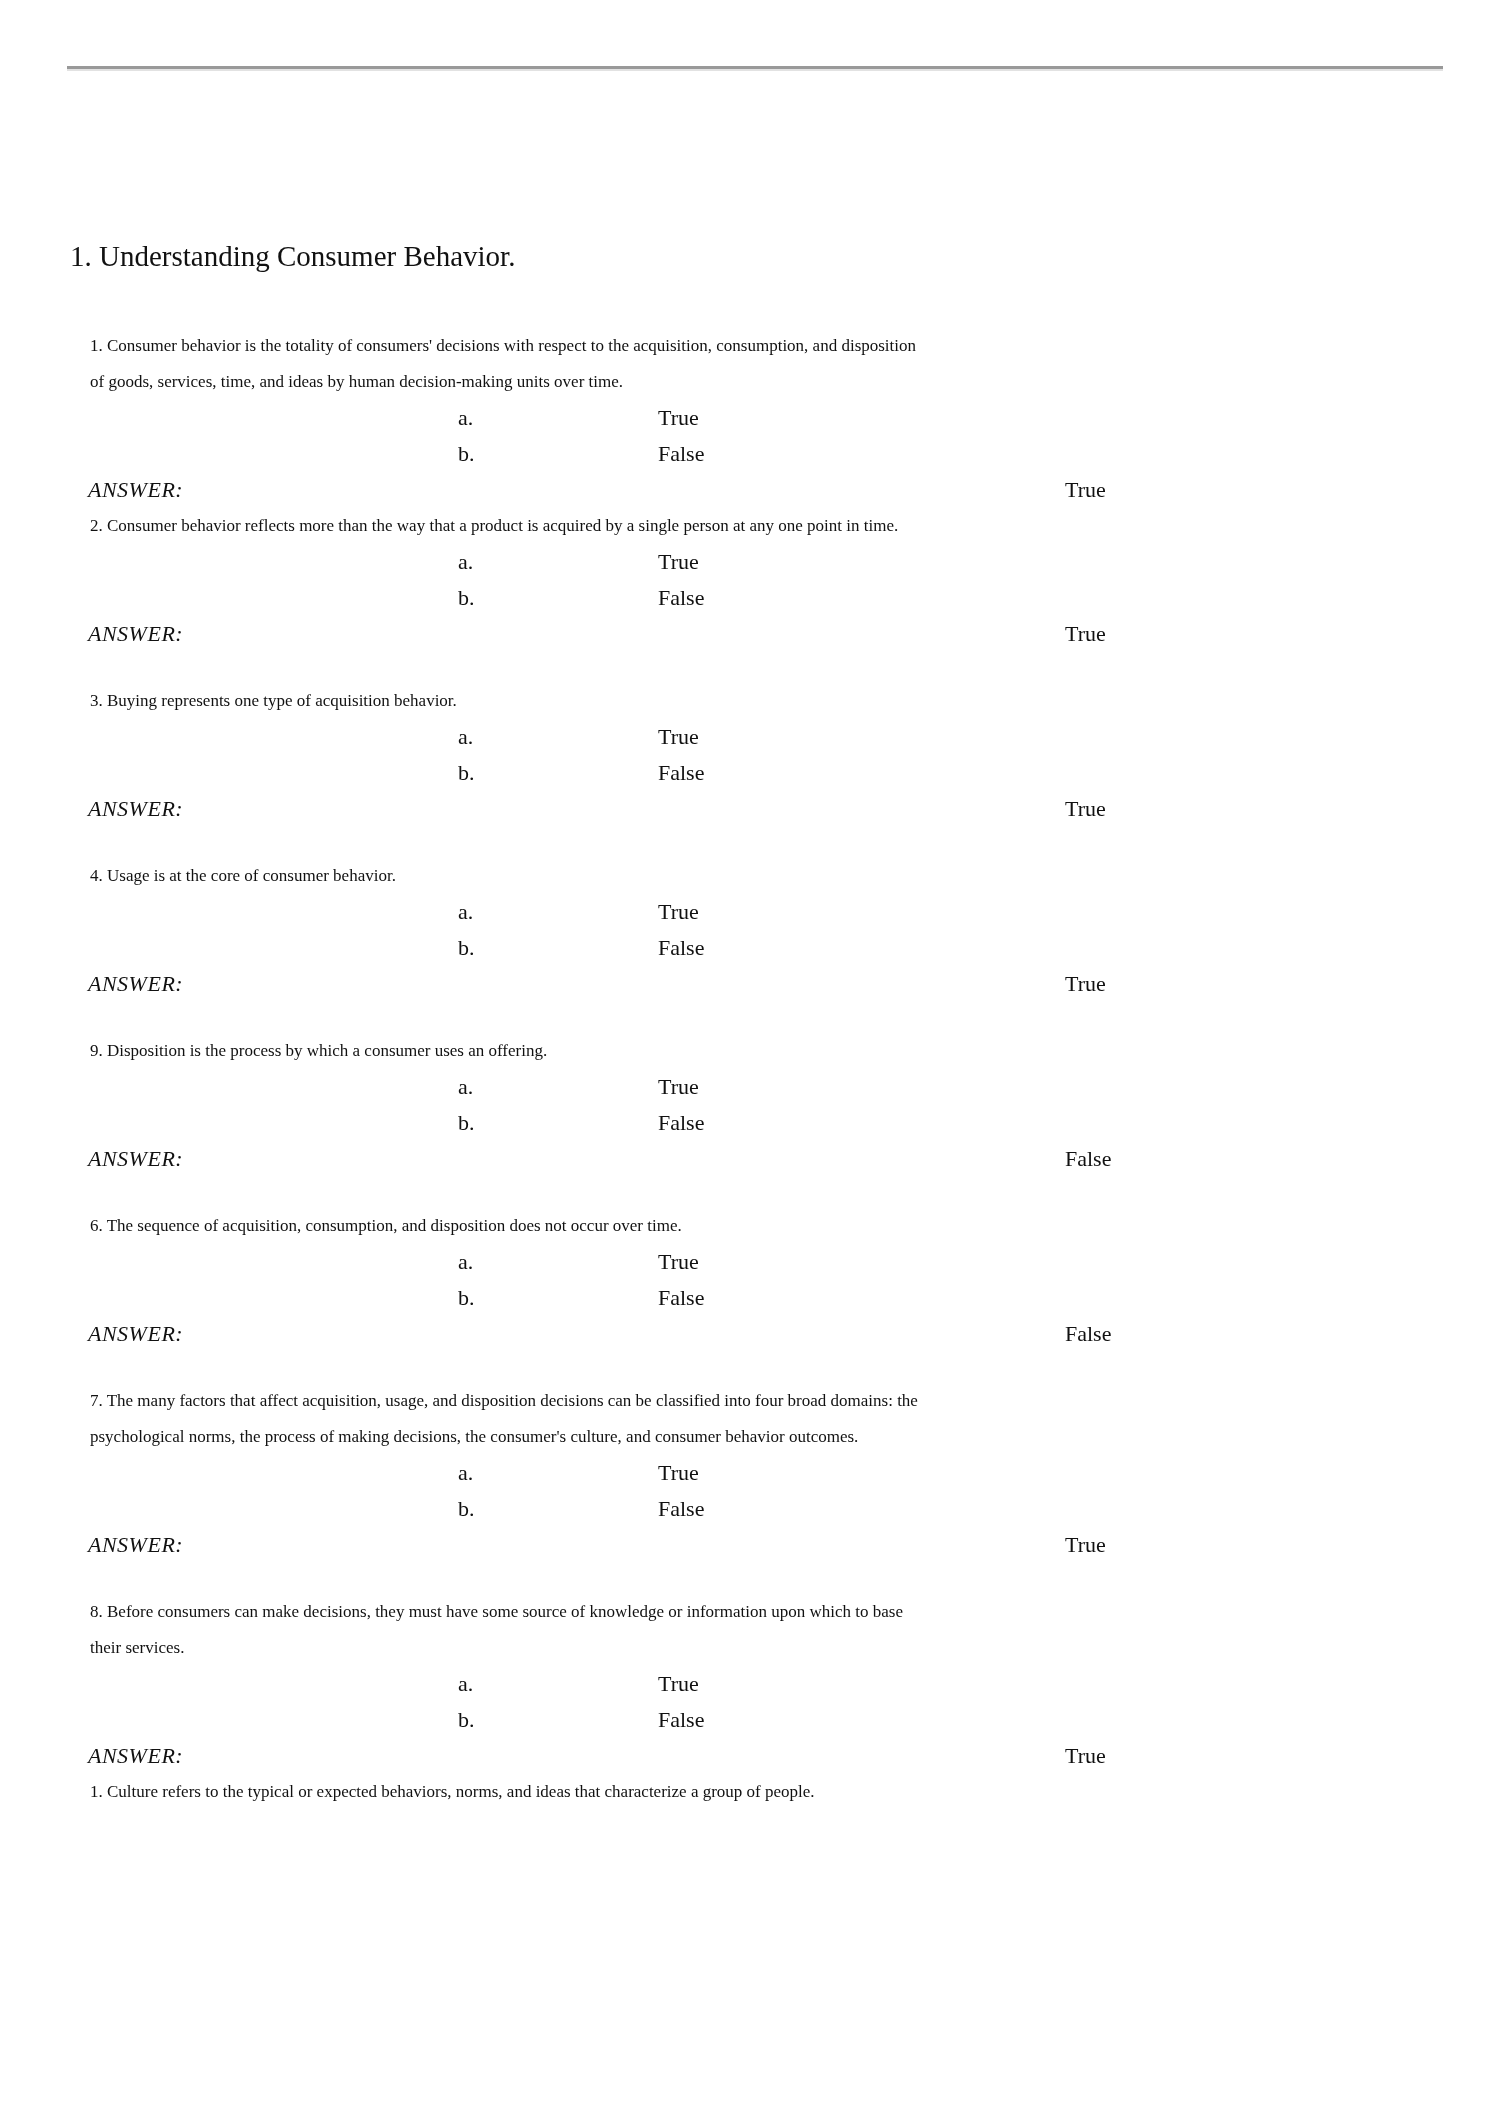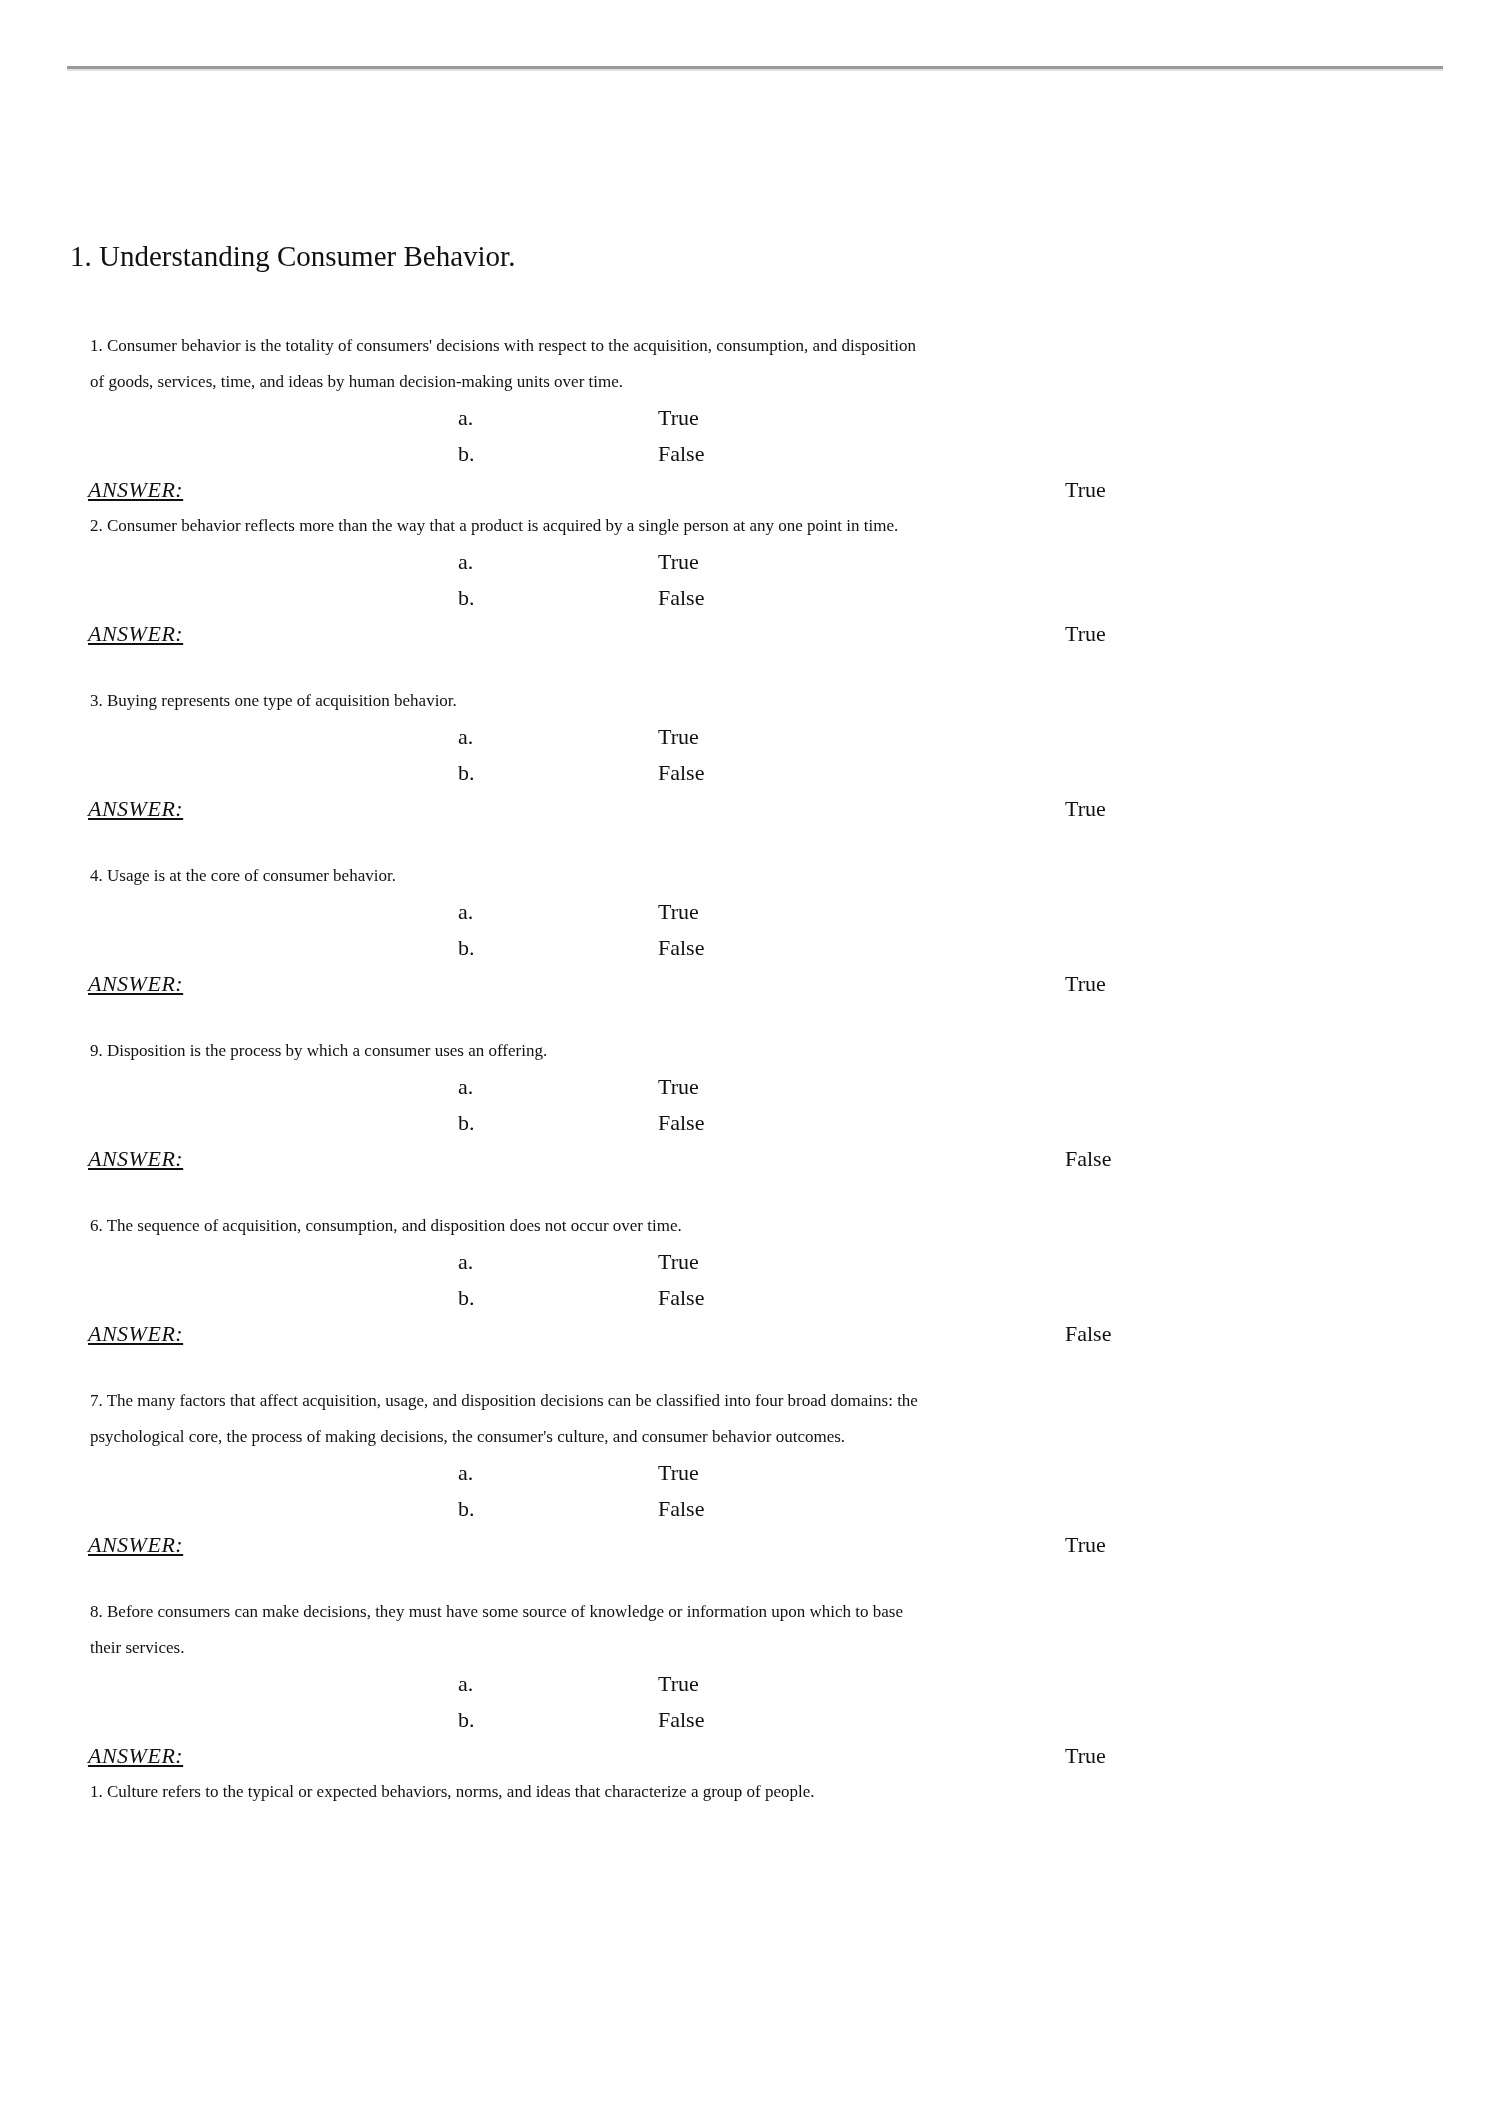--- a/index.html
+++ b/index.html
@@ -62,21 +62,20 @@
   .opt-value {
     position: absolute;
     left: 568px;
   }
   .ans-label {
     position: absolute;
     left: -2px;
     font-style: italic;
     font-weight: 500;
     letter-spacing: 0.5px;
-    text-decoration: underline;
   }
   .ans-value {
     position: absolute;
     left: 975px;
   }
 </style>
 </head>
 <body>
 
 <div class="page">
@@ -170,21 +169,21 @@
             <span class="opt-letter">b.</span>
             <span class="opt-value">False</span>
           </div>
           <div class="row">
             <span class="ans-label">ANSWER:</span>
             <span class="ans-value">False</span>
           </div>
         </div>
         <div class="qblock">
           <div class="q-line">7. The many factors that affect acquisition, usage, and disposition decisions can be classified into four broad domains: the</div>
-          <div class="q-line">psychological core, the process of making decisions, the consumer's culture, and consumer behavior outcomes.</div>
+          <div class="q-line">psychological norms, the process of making decisions, the consumer's culture, and consumer behavior outcomes.</div>
           <div class="row">
             <span class="opt-letter">a.</span>
             <span class="opt-value">True</span>
           </div>
           <div class="row">
             <span class="opt-letter">b.</span>
             <span class="opt-value">False</span>
           </div>
           <div class="row">
             <span class="ans-label">ANSWER:</span>

